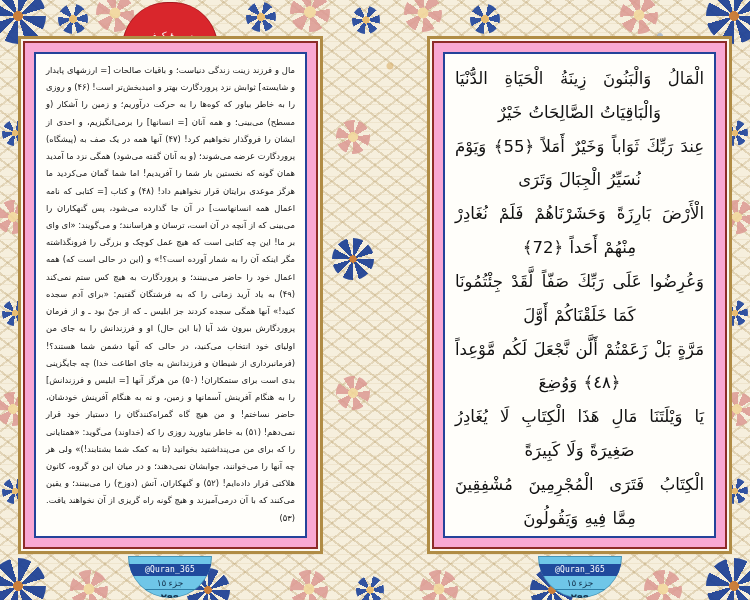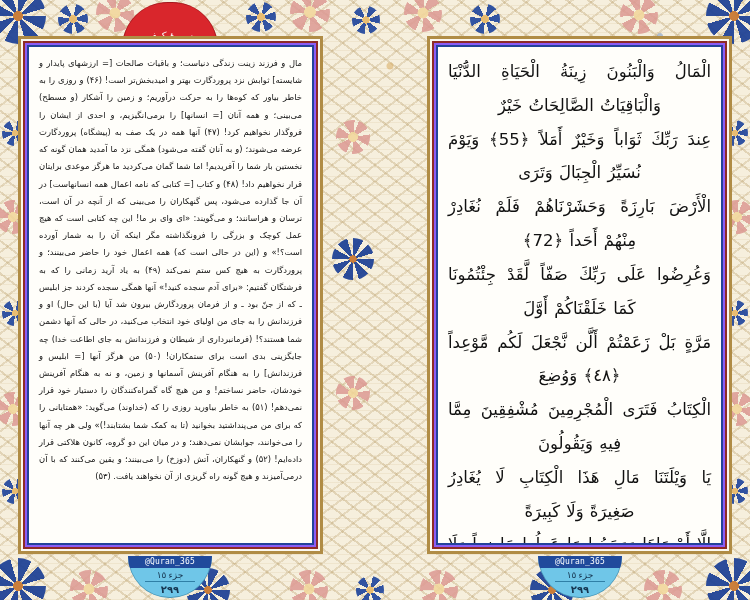--- a/index.html
+++ b/index.html
@@ -49,21 +49,21 @@
                      #dd9a94 68% 79%,transparent 79% 85%,#dd9a94 85% 96%,transparent 96%);opacity:.85;}
 
   
   .page{
     position:absolute;top:36px;height:518px;width:305px;
     box-sizing:border-box;
     border:3px solid #b08c45;
     background:#fbf8ef;
     padding:2px;
   }
-  .page .ring-red{border:2px solid #8e2b28;height:100%;box-sizing:border-box;padding:2px;background:#8b5cf6;}
+  .page .ring-red{border:2px solid #8e2b28;height:100%;box-sizing:border-box;padding:9px;background:#f9a8d4;}
   .page .ring-blue{border:2px solid #24439a;height:100%;box-sizing:border-box;background:#fffefa;padding:8px 10px;overflow:hidden;}
   #page-right{right:18px;}
   #page-left{left:18px;}
 
   
   .banner{
     position:absolute;top:2px;width:96px;height:46px;
     background:#d9262c;
     border-radius:48px 48px 0 0;
     display:flex;align-items:flex-end;justify-content:center;
@@ -80,20 +80,21 @@
     position:absolute;bottom:2px;width:84px;height:42px;
     background:#6fc6e8;
     border-radius:0 0 44px 44px;
     box-shadow:inset 0 0 0 1px rgba(30,95,130,.5);
     display:flex;flex-direction:column;align-items:center;overflow:hidden;
   }
   .badge .handle{
     width:100%;height:12px;background:#204a9c;color:#fff;
     font-size:8px;line-height:12px;text-align:center;letter-spacing:.2px;
     font-family:"DejaVu Sans Mono","Liberation Mono",monospace;
+    margin-top:8px;
   }
   .badge .juz{font-size:9px;color:#15344f;margin-top:2px;direction:rtl;
     border-bottom:1px solid #2f7fa6;padding:0 12px 1px;font-family:Liberation Serif, serif;}
   .badge .pno{font-size:10px;color:#15344f;margin-top:2px;direction:rtl;font-weight:bold;}
   #badge-right{right:128px;}
   #badge-left{left:128px;}
 
   
   .arabic{
     direction:rtl;text-align:justify;text-align-last:center;
@@ -153,22 +154,22 @@
 
   <div class="page" id="page-right">
     <div class="ring-red">
       <div class="ring-blue">
         <div class="arabic" id="arabic-body">
             <div>الْمَالُ وَالْبَنُونَ زِينَةُ الْحَيَاةِ الدُّنْيَا وَالْبَاقِيَاتُ الصَّالِحَاتُ خَيْرٌ</div>
             <div>عِندَ رَبِّكَ ثَوَاباً وَخَيْرٌ أَمَلاً ﴿55﴾ وَيَوْمَ نُسَيِّرُ الْجِبَالَ وَتَرَى</div>
             <div>الْأَرْضَ بَارِزَةً وَحَشَرْنَاهُمْ فَلَمْ نُغَادِرْ مِنْهُمْ أَحَداً ﴿72﴾</div>
             <div>وَعُرِضُوا عَلَى رَبِّكَ صَفّاً لَّقَدْ جِئْتُمُونَا كَمَا خَلَقْنَاكُمْ أَوَّلَ</div>
             <div>مَرَّةٍ بَلْ زَعَمْتُمْ أَلَّن نَّجْعَلَ لَكُم مَّوْعِداً ﴿٤٨﴾ وَوُضِعَ</div>
+            <div>يَا وَيْلَتَنَا مَالِ هَذَا الْكِتَابِ لَا يُغَادِرُ صَغِيرَةً وَلَا كَبِيرَةً</div>
             <div>الْكِتَابُ فَتَرَى الْمُجْرِمِينَ مُشْفِقِينَ مِمَّا فِيهِ وَيَقُولُونَ</div>
-            <div>يَا وَيْلَتَنَا مَالِ هَذَا الْكِتَابِ لَا يُغَادِرُ صَغِيرَةً وَلَا كَبِيرَةً</div>
             <div>إِلَّا أَحْصَاهَا وَوَجَدُوا مَا عَمِلُوا حَاضِراً وَلَا يَظْلِمُ رَبُّكَ</div>
           </div>
       </div>
     </div>
   </div>
 
   <div class="badge" id="badge-right">
     <div class="handle">@Quran_365</div>
     <div class="juz">جزء ١٥</div>
     <div class="pno">٢٩٩</div>

